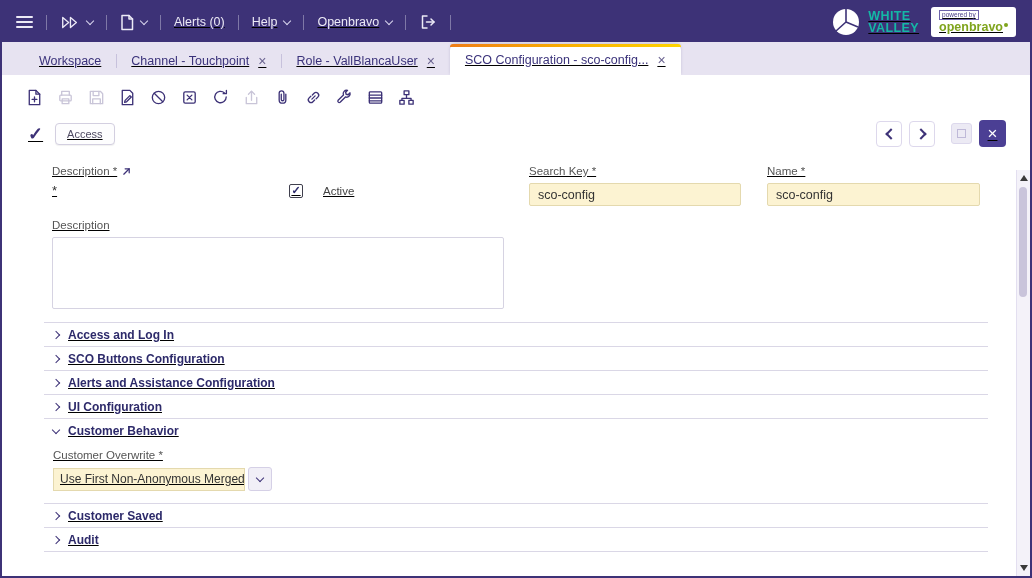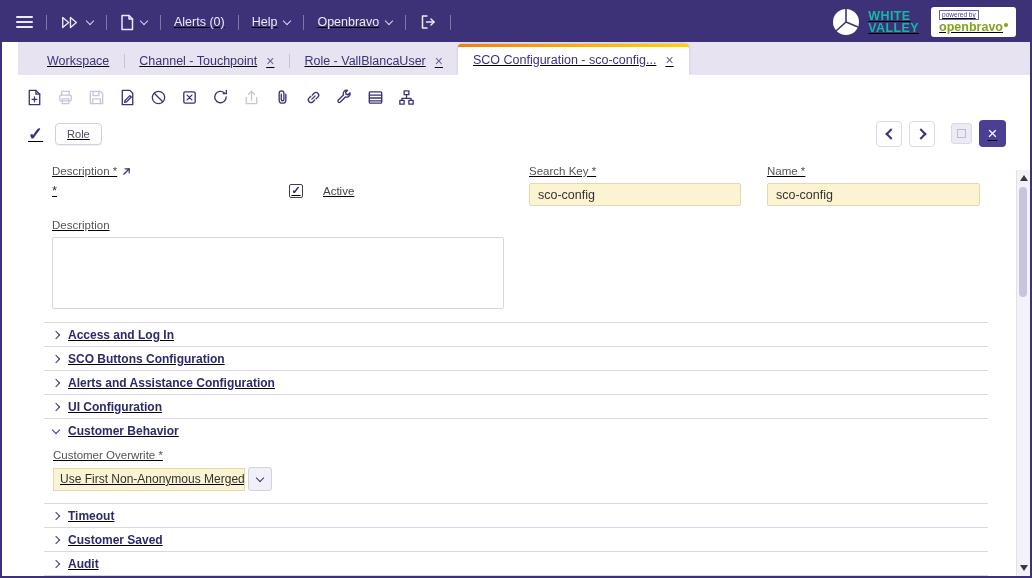--- a/index.html
+++ b/index.html
@@ -24,21 +24,21 @@
 
   .tb-right { margin-left:auto; display:flex; align-items:center; gap:12px; }
   .logo { display:flex; align-items:center; gap:7px; }
   .logo-text { color:#14b8a6; font-weight:700; font-size:12.5px; line-height:12px; letter-spacing:.4px; }
   .pb { background:#fff; border-radius:3px; padding:3px 8px 4px; display:flex; flex-direction:column; gap:2px; align-items:flex-start; }
   .pb-prefix { font-size:6.5px; color:#463c86; border:1px solid #6d63ab; padding:0 2px; line-height:8px; }
   .pb-brand { font-size:12.5px; font-weight:700; color:#7fa41c; line-height:11px; display:flex; gap:1px; }
   .pb-dot { width:4px; height:4px; border-radius:50%; background:#7fa41c; margin-top:1px; }
 
   
-  .tabbar { height:33px; background:#e7e3f1; display:flex; align-items:flex-end; padding-left:14px; flex:0 0 auto;margin-left:16px; }
+  .tabbar { height:33px; background:#e7e3f1; display:flex; align-items:flex-end; padding-left:22px; flex:0 0 auto; }
   .tab { height:28px; display:flex; align-items:center; gap:9px; padding:0 15px;
          font-size:12.5px; color:#3a327a; position:relative; cursor:pointer; }
   .tab.inactive:not(:first-child)::before { content:''; position:absolute; left:0; top:7px; height:14px; width:1px; background:#c7c1dc; }
   .tab.active { background:#fff; height:31px; border-radius:6px 6px 0 0;
                 box-shadow:0 -1px 3px rgba(60,50,120,.18); }
   .tab.active::after { content:''; position:absolute; top:0; left:0; right:0; height:3px;
                        border-radius:6px 6px 0 0; background:linear-gradient(90deg,#ef7d17,#f9ae00,#ffd400); }
   .tab-x { font-size:14px; color:#6a6390; line-height:1; }
 
   
@@ -291,21 +291,21 @@
             <rect x="7.5" y="3" width="5" height="4"></rect>
             <rect x="3" y="13" width="4.5" height="4"></rect>
             <rect x="12.5" y="13" width="4.5" height="4"></rect>
             <path d="M10 7 v3 M5.2 13 v-2 h9.6 v2"></path>
           </svg>
       </button>
     </div>
 
     <div class="statusrow">
       <span class="status-check"></span>
-      <span class="saved-badge">Role</span>
+      <span class="saved-badge">Access</span>
       <div class="recnav">
         <button class="navbtn">
           <span class="cv cv-left"></span>
         </button>
         <button class="navbtn">
           <span class="cv cv-right"></span>
         </button>
         <button class="maxbtn"></button>
         <button class="closebtn">×</button>
       </div>
@@ -371,24 +371,20 @@
           <div class="flabel">Customer Overwrite *</div>
           <div class="co-field">
             <div class="co-input">Use First Non-Anonymous Merged O</div>
             <button class="co-btn">
               <span class="schev down"></span>
             </button>
           </div>
         </div>
         <div class="section-row">
           <span class="schev right"></span>
-          <span class="slabel">Timeout</span>
-        </div>
-        <div class="section-row">
-          <span class="schev right"></span>
           <span class="slabel">Customer Saved</span>
         </div>
         <div class="section-row">
           <span class="schev right"></span>
           <span class="slabel">Audit</span>
         </div>
       </div>
     </div>
 
     <div class="scrollbar">

